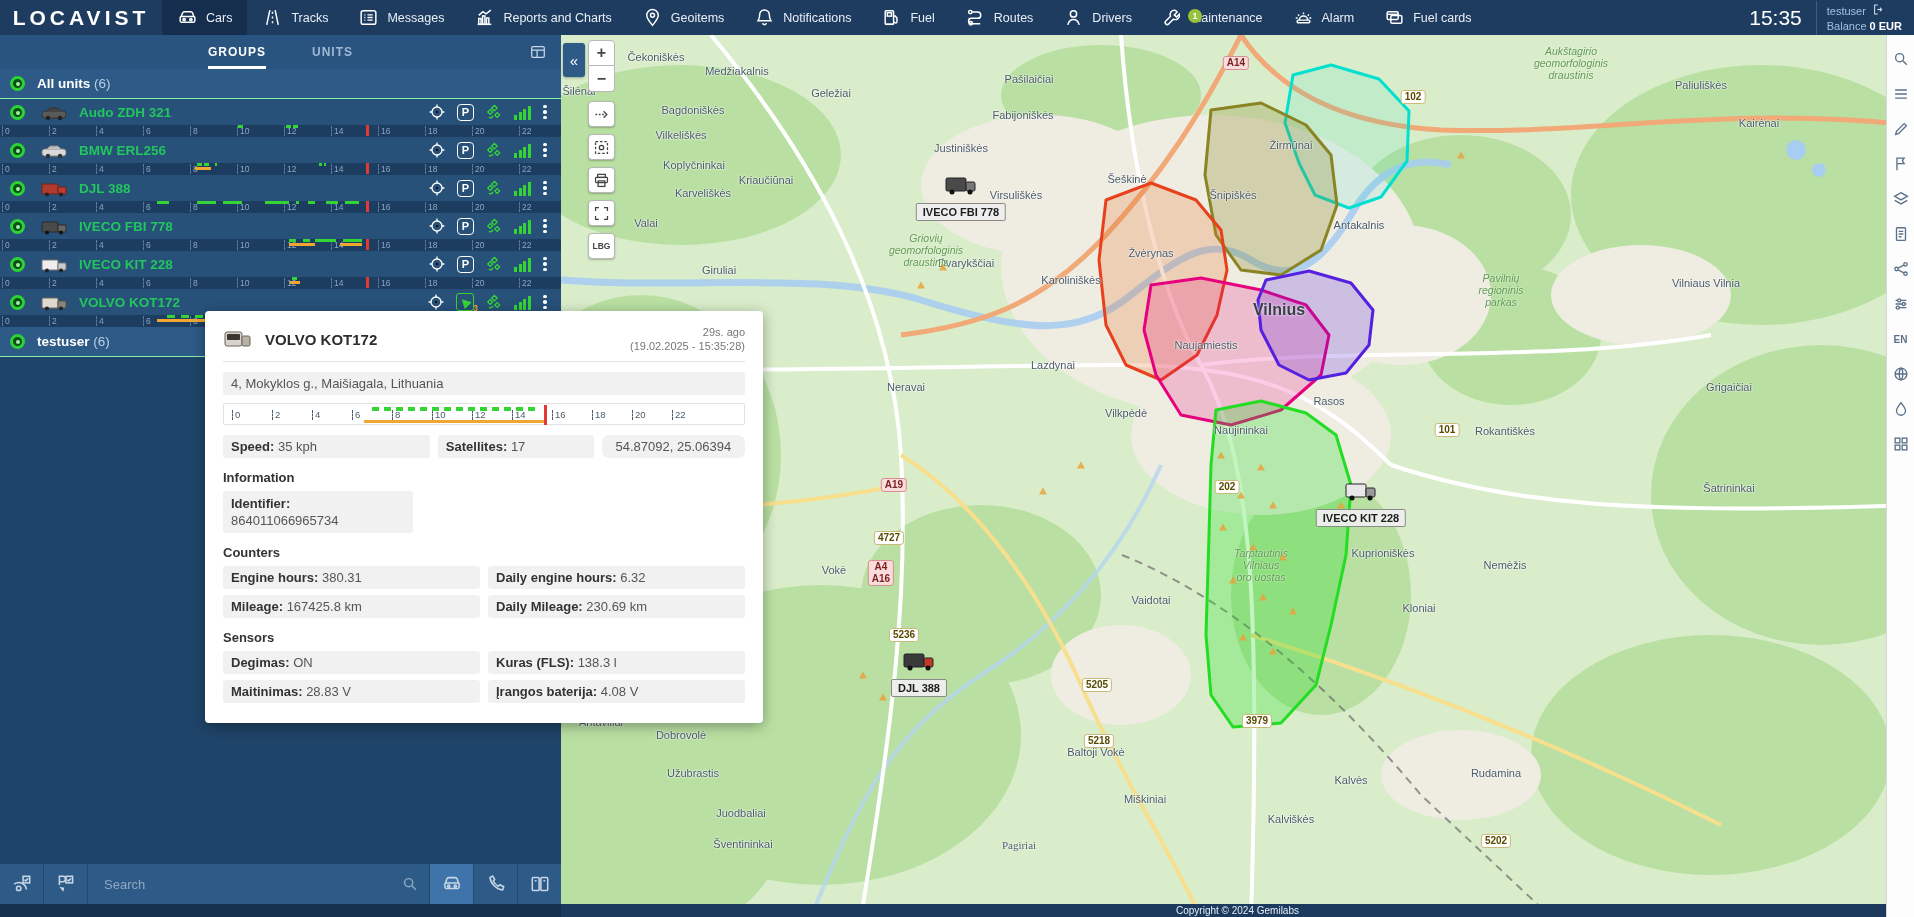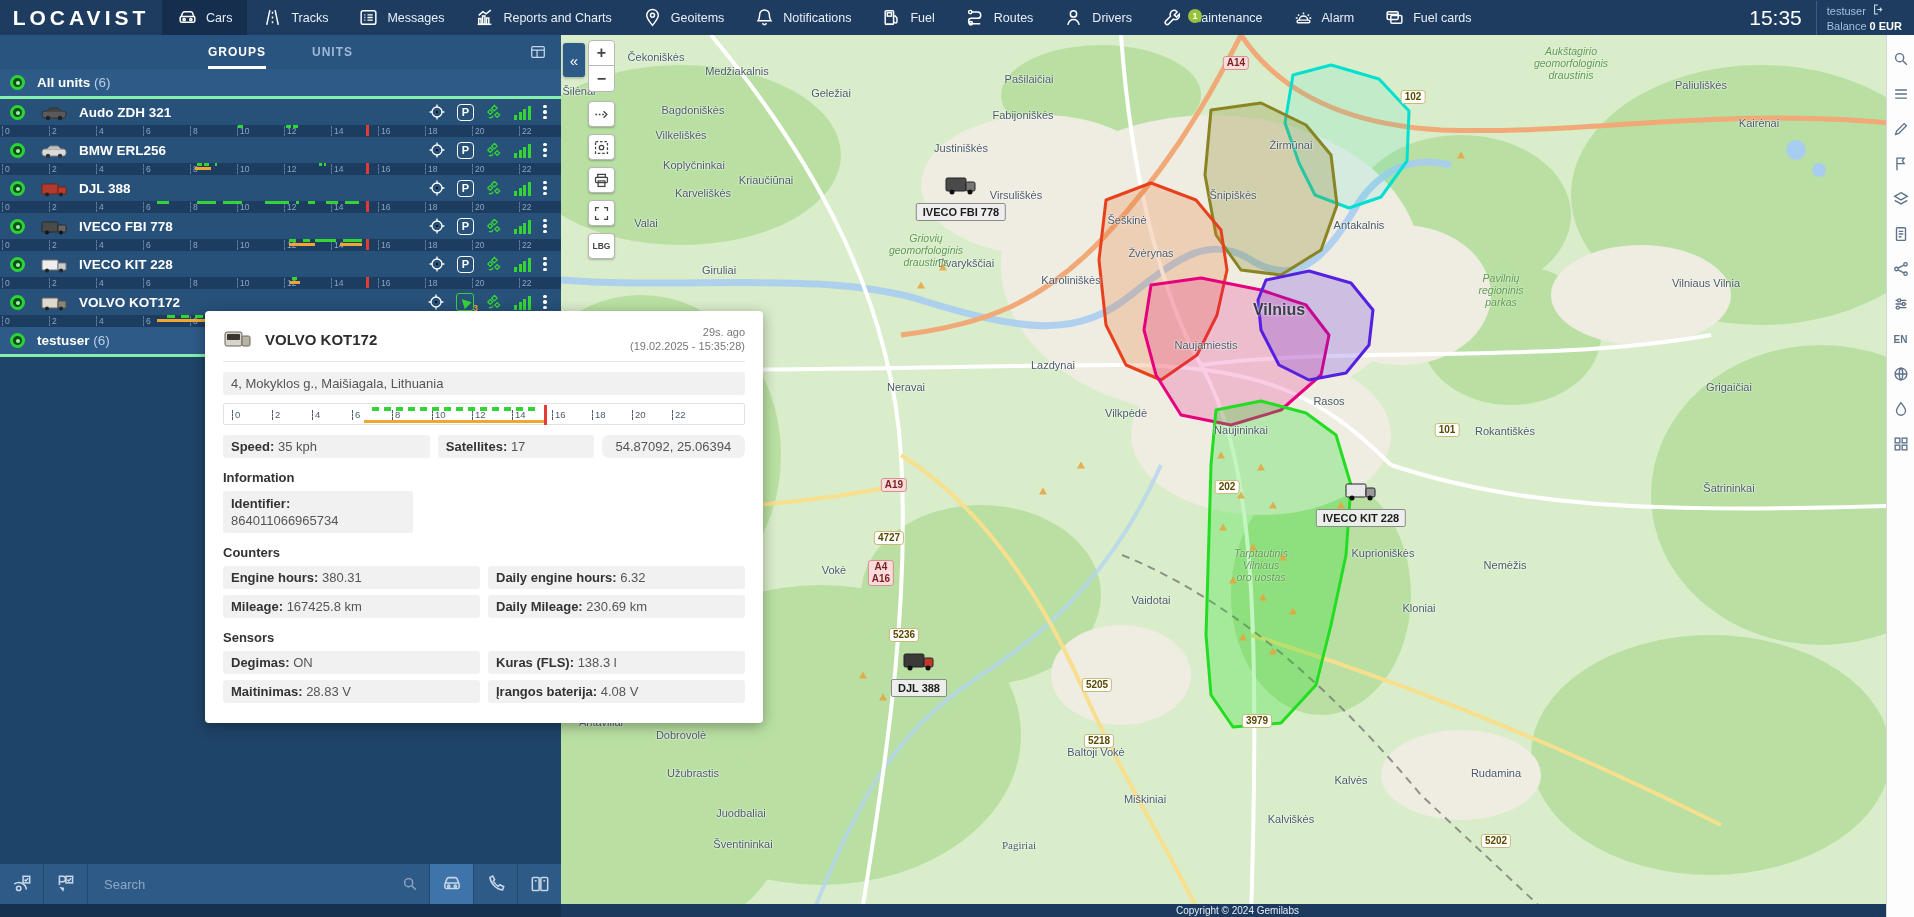--- a/index.html
+++ b/index.html
@@ -20,29 +20,29 @@
   #userbox b { color:#fff; }
 
   
   #sidebar { position:absolute; left:0; top:35px; width:561px; height:882px; background:#1f4469; z-index:40; }
   #tabsbar { height:34px; background:#2a5480; display:flex; align-items:center; justify-content:center; gap:46px; position:relative; }
   .tab { font-size:12px; letter-spacing:1px; color:#9fb9d4; font-weight:700; cursor:pointer; height:34px; display:flex; align-items:center; border-bottom:3px solid transparent; padding-top:3px; }
   .tab.active { color:#fff; border-bottom-color:#fff; }
   #tabsbar .panelicon { position:absolute; right:14px; top:8px; width:18px; height:18px; }
   #tabsbar .panelicon svg { width:18px; height:18px; stroke:#c6d6e6; fill:none; stroke-width:1.4; }
 
-  .grouprow { height:30px; background:#2e5a88; border-bottom:3px solid #86efac; display:flex; align-items:center; padding-left:10px; gap:12px; color:#fff; font-size:13.5px; font-weight:600; }
+  .grouprow { height:30px; background:#2e5a88; border-bottom:1px solid #86efac; display:flex; align-items:center; padding-left:10px; gap:12px; color:#fff; font-size:13.5px; font-weight:600; }
   .grouprow .cnt { color:#b9cfe3; font-weight:400; }
   .eye { width:15px; height:15px; border-radius:50%; border:3px solid #2bd335; background:#0d4d18; position:relative; flex:0 0 auto; }
   .eye::after { content:""; position:absolute; left:2.5px; top:2.5px; width:4px; height:4px; border-radius:50%; background:#9ef0a5; }
 
   .vrow { height:38px; border-bottom:1px solid #1c3c60; position:relative; background:#275179; }
   .vmain { height:27px; display:flex; align-items:center; padding-left:10px; gap:8px; }
   .vthumb { width:26px; height:16px; margin-left:8px; flex:0 0 auto; }
-  .vname { color:#ffffff; font-size:13.5px; font-weight:600; margin-left:4px; white-space:nowrap; }
+  .vname { color:#22c55e; font-size:13.5px; font-weight:600; margin-left:4px; white-space:nowrap; }
   .vicons { position:absolute; right:12px; top:2px; display:flex; align-items:center; gap:9px; }
   .ric { width:22px; height:22px; display:flex; align-items:center; justify-content:center; }
   .ric svg { width:20px; height:20px; stroke:#fff; fill:none; stroke-width:1.3; }
   .ric.green svg { stroke:#35d435; }
   .pbox { width:17px; height:17px; border:1.5px solid #fff; border-radius:4px; color:#fff; font-size:11px; font-weight:700; display:flex; align-items:center; justify-content:center; }
   .movebox { width:18px; height:18px; border:1.5px solid #35d435; border-radius:3px; position:relative; display:flex; align-items:center; justify-content:center; }
   .movebox .arr { width:0; height:0; border-left:5px solid transparent; border-right:5px solid transparent; border-bottom:9px solid #35d435; transform:rotate(-45deg); }
   .movebox .mb { position:absolute; right:-5px; bottom:-3px; color:#f0a732; font-size:9px; font-weight:700; }
   .sig { display:flex; align-items:flex-end; gap:1.5px; width:18px; height:16px; }
   .sig i { width:3px; background:#35d435; display:block; }
@@ -882,21 +882,21 @@
       <div class="place" style="left: 176px; top: 36px;">Medžiakalnis</div>
       <div class="place" style="left: 132px; top: 75px;">Bagdoniškės</div>
       <div class="place" style="left: 270px; top: 58px;">Geležiai</div>
       <div class="place" style="left: 468px; top: 44px;">Pašilaičiai</div>
       <div class="place" style="left: 462px; top: 80px;">Fabijoniškės</div>
       <div class="place" style="left: 400px; top: 113px;">Justiniškės</div>
       <div class="place" style="left: 120px; top: 100px;">Vilkeliškės</div>
       <div class="place" style="left: 133px; top: 130px;">Koplyčninkai</div>
       <div class="place" style="left: 142px; top: 158px;">Karveliškės</div>
       <div class="place" style="left: 205px; top: 145px;">Kriaučiūnai</div>
-      <div class="place" style="left: 566px; top: 144px; margin-top: 41px;">Šeškinė</div>
+      <div class="place" style="left: 566px; top: 144px;">Šeškinė</div>
       <div class="place" style="left: 672px; top: 160px;">Šnipiškės</div>
       <div class="place" style="left: 730px; top: 110px;">Žirmūnai</div>
       <div class="place" style="left: 798px; top: 190px;">Antakalnis</div>
       <div class="place" style="left: 455px; top: 160px;">Virsuliškės</div>
       <div class="place" style="left: 85px; top: 188px;">Valai</div>
       <div class="place" style="left: 590px; top: 218px;">Žvėrynas</div>
       <div class="place" style="left: 510px; top: 245px;">Karoliniškės</div>
       <div class="place" style="left: 405px; top: 228px;">Dvarykščiai</div>
       <div class="place" style="left: 158px; top: 235px;">Giruliai</div>
       <div class="place" style="left: 1145px; top: 248px;">Vilniaus Vilnia</div>

